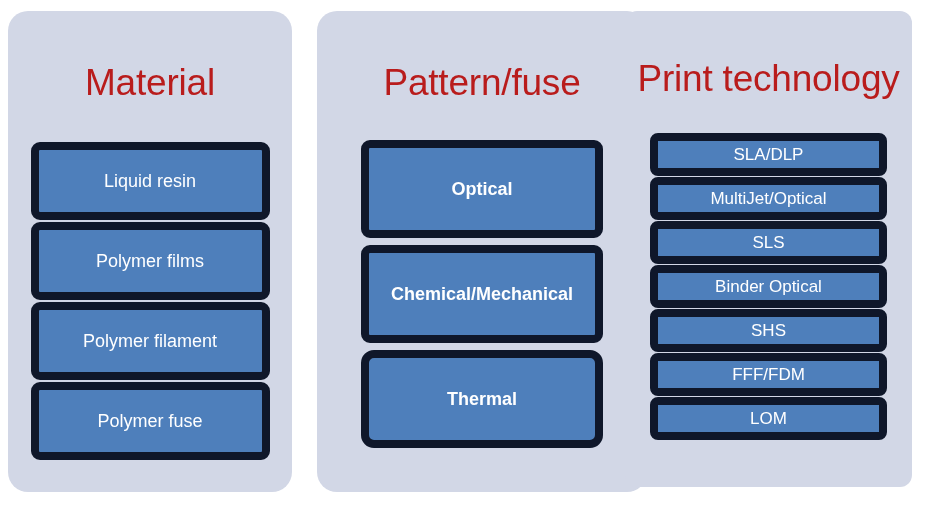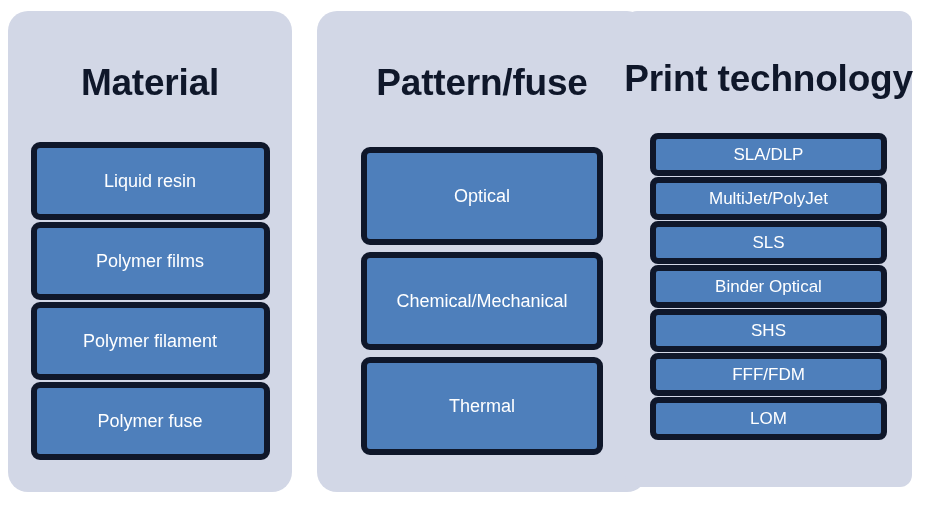--- a/index.html
+++ b/index.html
@@ -26,43 +26,43 @@
     position: absolute;
     box-sizing: border-box;
     background: #d2d7e6;
     border-radius: 20px;
     display: flex;
     flex-direction: column;
     align-items: center;
   }
 
   .column-title {
-    color: #0f172a;
+    color: #b91c1c;
     font-size: 37px;
-    font-weight: 700;
+    font-weight: 400;
     line-height: 1.12;
     letter-spacing: -0.2px;
     text-align: center;
     white-space: nowrap;
     user-select: none;
   }
 
   .items {
     width: 100%;
     display: flex;
     flex-direction: column;
     align-items: center;
     box-sizing: border-box;
   }
 
   
   .item {
     box-sizing: border-box;
     background: #4e7fbb;
-    border: 6px solid #0f172a;
+    border: 8px solid #0f172a;
     border-radius: 9px;
     color: #ffffff;
     display: flex;
     align-items: center;
     justify-content: center;
     text-align: center;
     line-height: 1.15;
     white-space: nowrap;
     user-select: none;
   }
@@ -83,31 +83,30 @@
     margin-bottom: 2px;
   }
   #col-material .item:last-child { margin-bottom: 0; }
 
   
   #col-pattern {
     left: 317px;
     top: 11px;
     width: 330px;
     height: 481px;
-    gap: 7px;
   }
   #col-pattern .column-title { margin-top: 51px; }
-  #col-pattern .items { margin-top: 37px; }
+  #col-pattern .items { margin-top: 37px; font-weight: bold; }
   #col-pattern .item {
     width: 242px;
     height: 98px;
     font-size: 18px;
     margin-bottom: 7px;
   }
-  #col-pattern .item:last-child { margin-bottom: 16px; }
+  #col-pattern .item:last-child { margin-bottom: 16px; border-radius: 13px; }
 
   
   #col-print {
     left: 625px;
     top: 11px;
     width: 287px;
     height: 476px;
     border-radius: 12px;
   }
   #col-print .column-title { margin-top: 47px; }
@@ -159,21 +158,21 @@
     </div>
   </div>
 
   <div class="column" id="col-print">
     <div class="column-title">Print technology</div>
     <div class="items">
       <div class="item">
         <span>SLA/DLP</span>
       </div>
       <div class="item">
-        <span>MultiJet/PolyJet</span>
+        <span>MultiJet/Optical</span>
       </div>
       <div class="item">
         <span>SLS</span>
       </div>
       <div class="item">
         <span>Binder Optical</span>
       </div>
       <div class="item">
         <span>SHS</span>
       </div>

